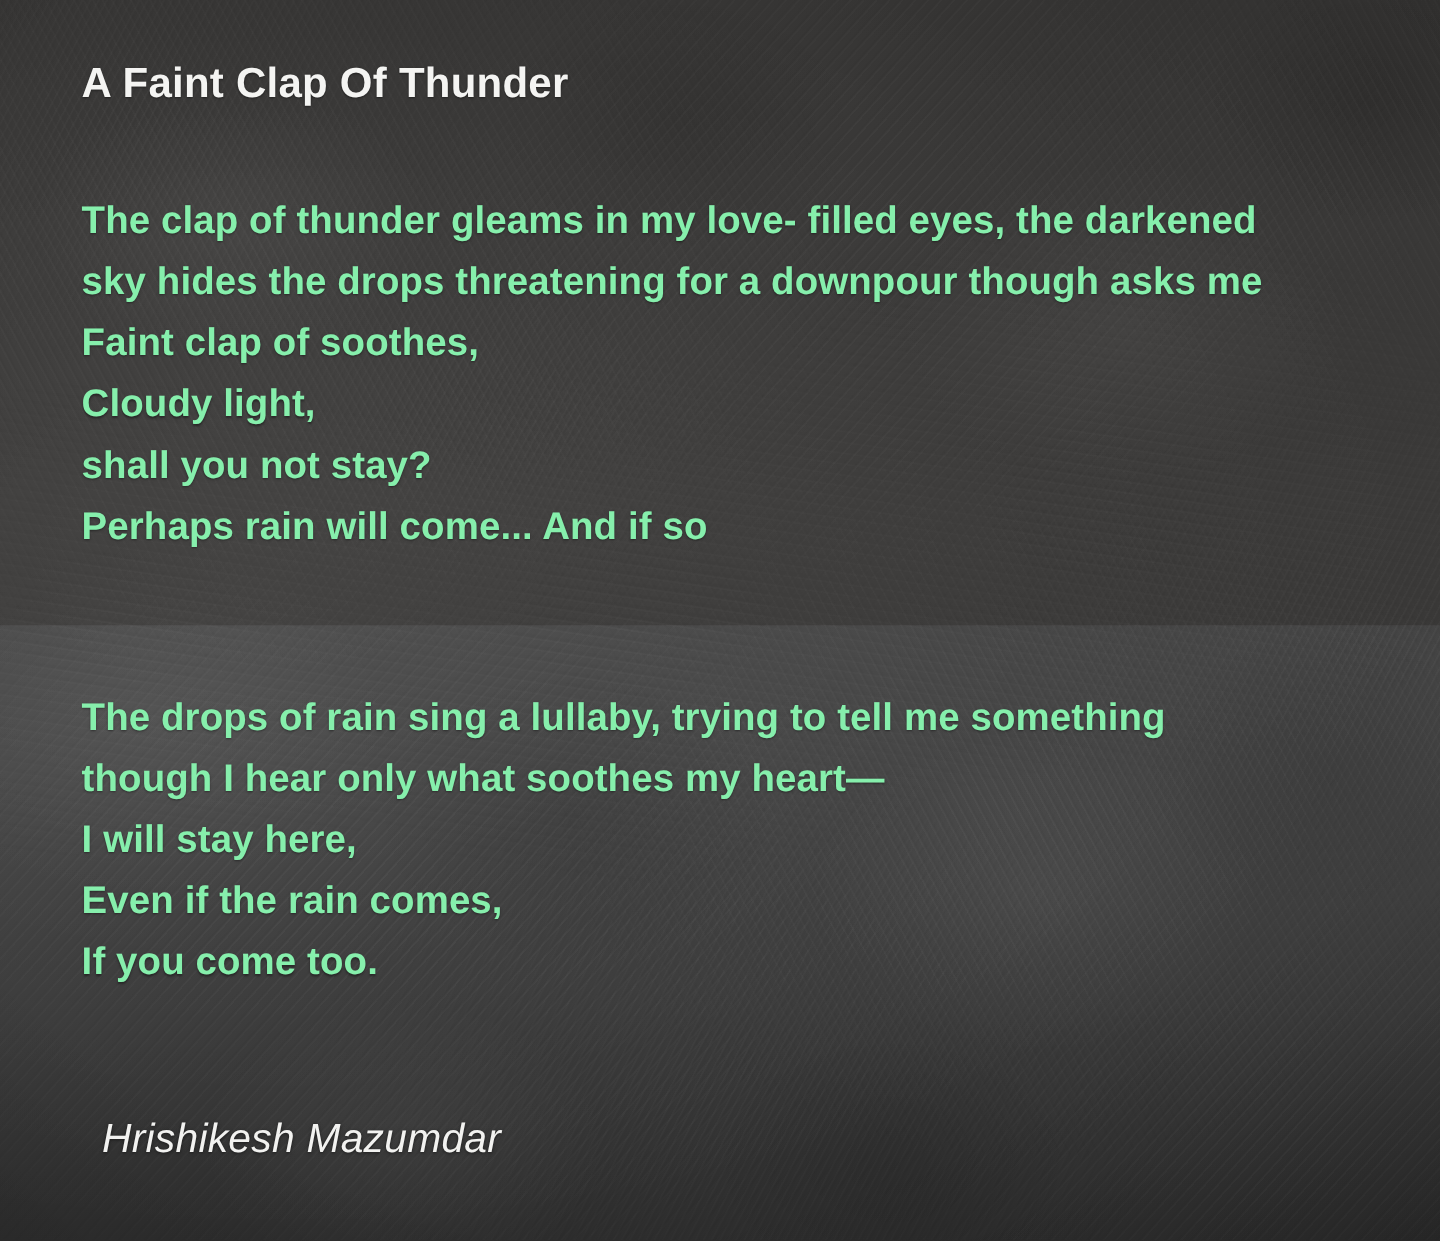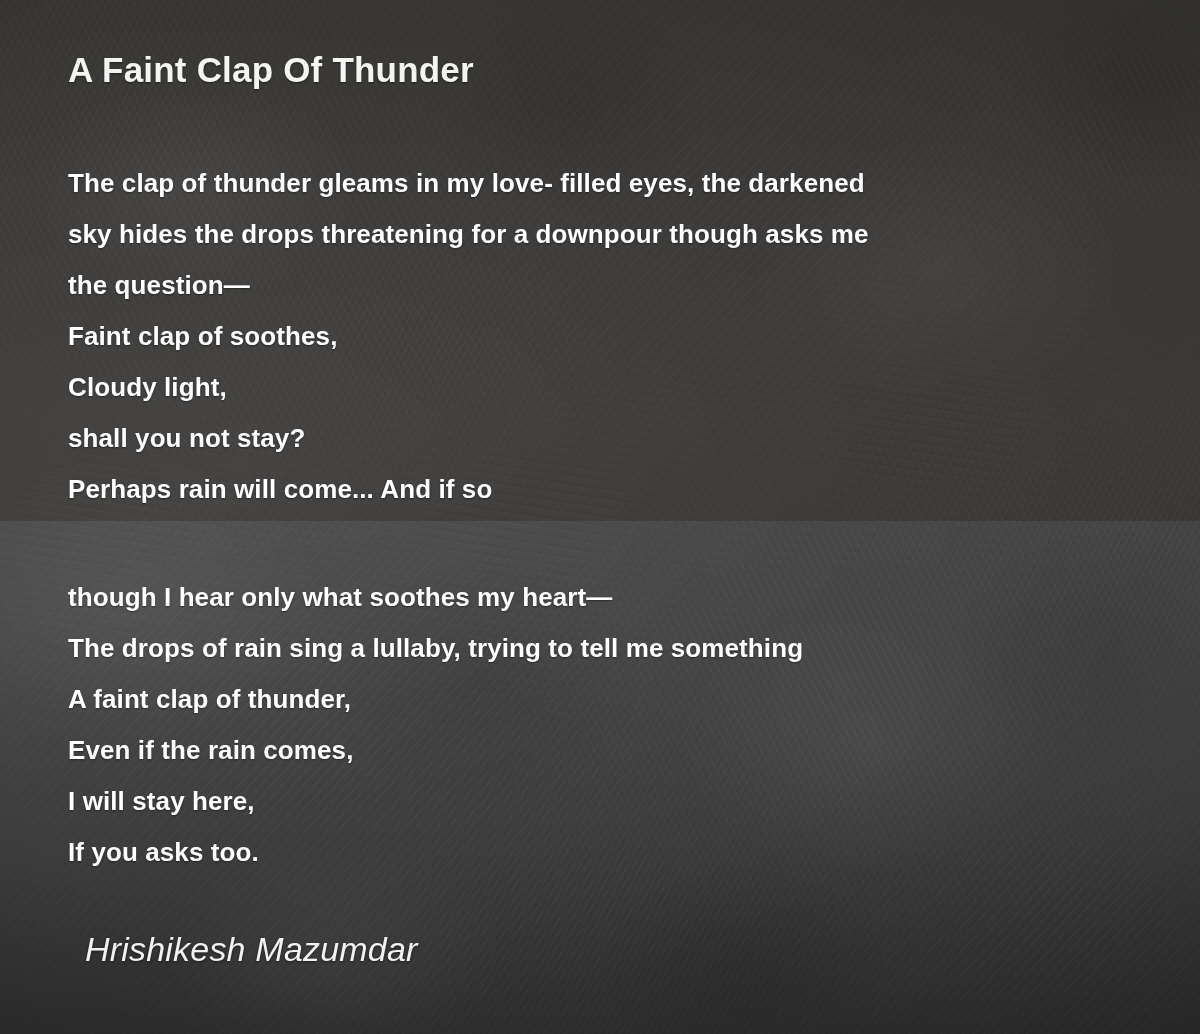--- a/index.html
+++ b/index.html
@@ -170,23 +170,23 @@
 
   .stanza {
     position: absolute;
     left: 68px;
   }
 
   #stanza-1 { top: 158px; }
   #stanza-2 { top: 572px; }
 
   .poem-line {
-    font-size: 26px;
+    font-size: 32px;
     font-weight: bold;
-    color: #ffffff;
+    color: #86efac;
     line-height: 51px;
     white-space: nowrap;
     letter-spacing: .1px;
     text-shadow: 0 1px 2px rgba(0,0,0,.42);
   }
 
   #author-name {
     position: absolute;
     left: 85px;
     top: 930px;
@@ -214,32 +214,30 @@
   <div class="tex-seam-bottom"></div>
   <div class="tex tex-vignette"></div>
 
   <div id="content">
 
     <div id="poem-title">A Faint Clap Of Thunder</div>
 
     <div class="stanza" id="stanza-1">
       <div class="poem-line">The clap of thunder gleams in my love- filled eyes, the darkened</div>
       <div class="poem-line">sky hides the drops threatening for a downpour though asks me</div>
-      <div class="poem-line">the question—</div>
       <div class="poem-line">Faint clap of soothes,</div>
       <div class="poem-line">Cloudy light,</div>
       <div class="poem-line">shall you not stay?</div>
       <div class="poem-line">Perhaps rain will come... And if so</div>
     </div>
 
     <div class="stanza" id="stanza-2">
+      <div class="poem-line">The drops of rain sing a lullaby, trying to tell me something</div>
       <div class="poem-line">though I hear only what soothes my heart—</div>
-      <div class="poem-line">The drops of rain sing a lullaby, trying to tell me something</div>
-      <div class="poem-line">A faint clap of thunder,</div>
+      <div class="poem-line">I will stay here,</div>
       <div class="poem-line">Even if the rain comes,</div>
-      <div class="poem-line">I will stay here,</div>
-      <div class="poem-line">If you asks too.</div>
+      <div class="poem-line">If you come too.</div>
     </div>
 
     <div id="author-name">Hrishikesh Mazumdar</div>
 
   </div>
 </div>
 
 </body></html>

